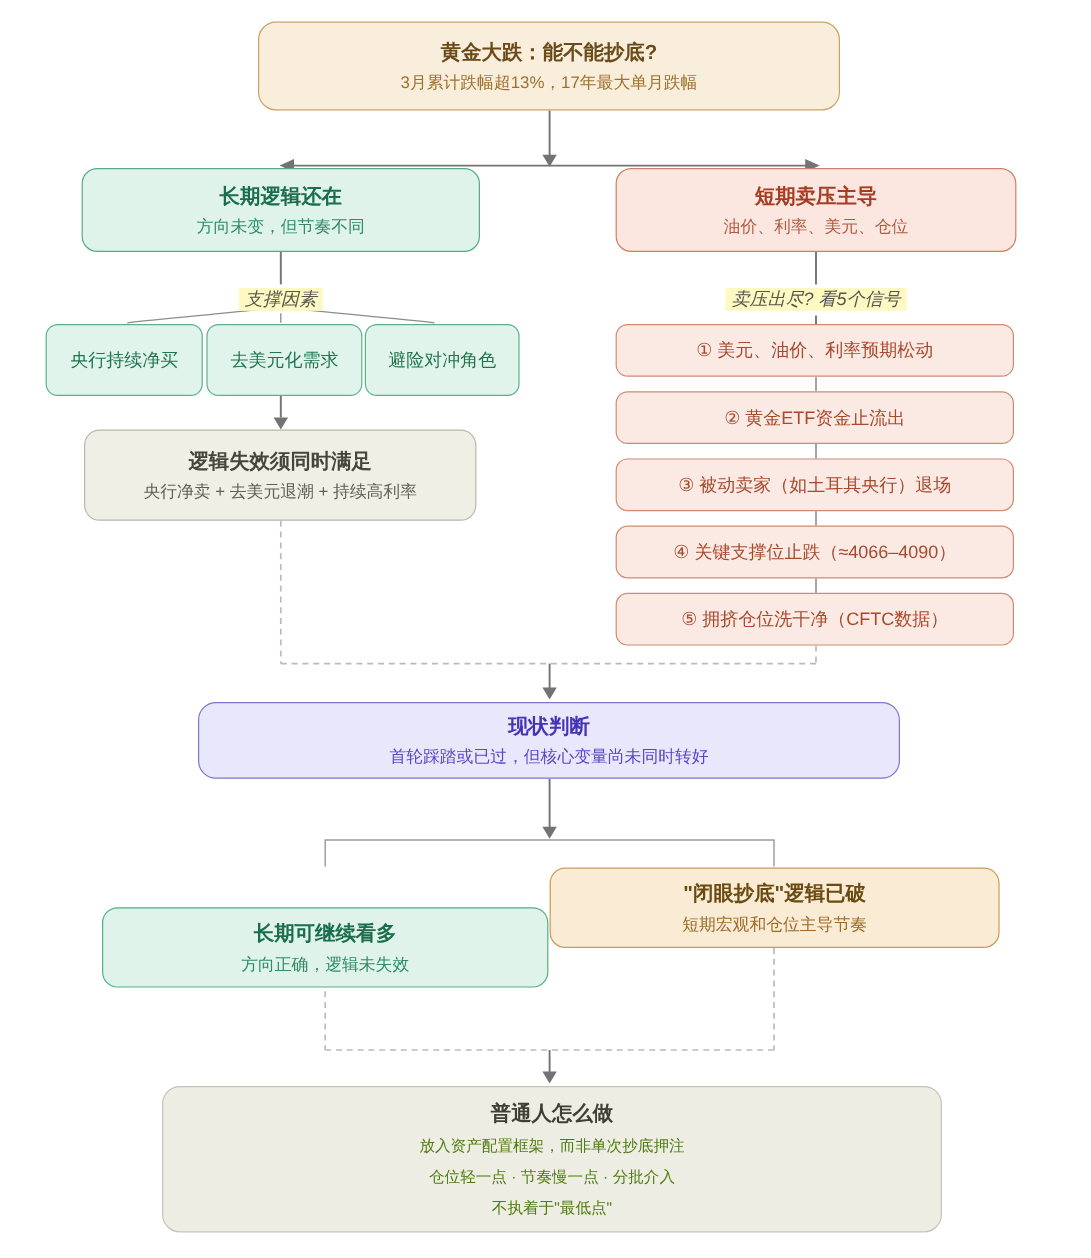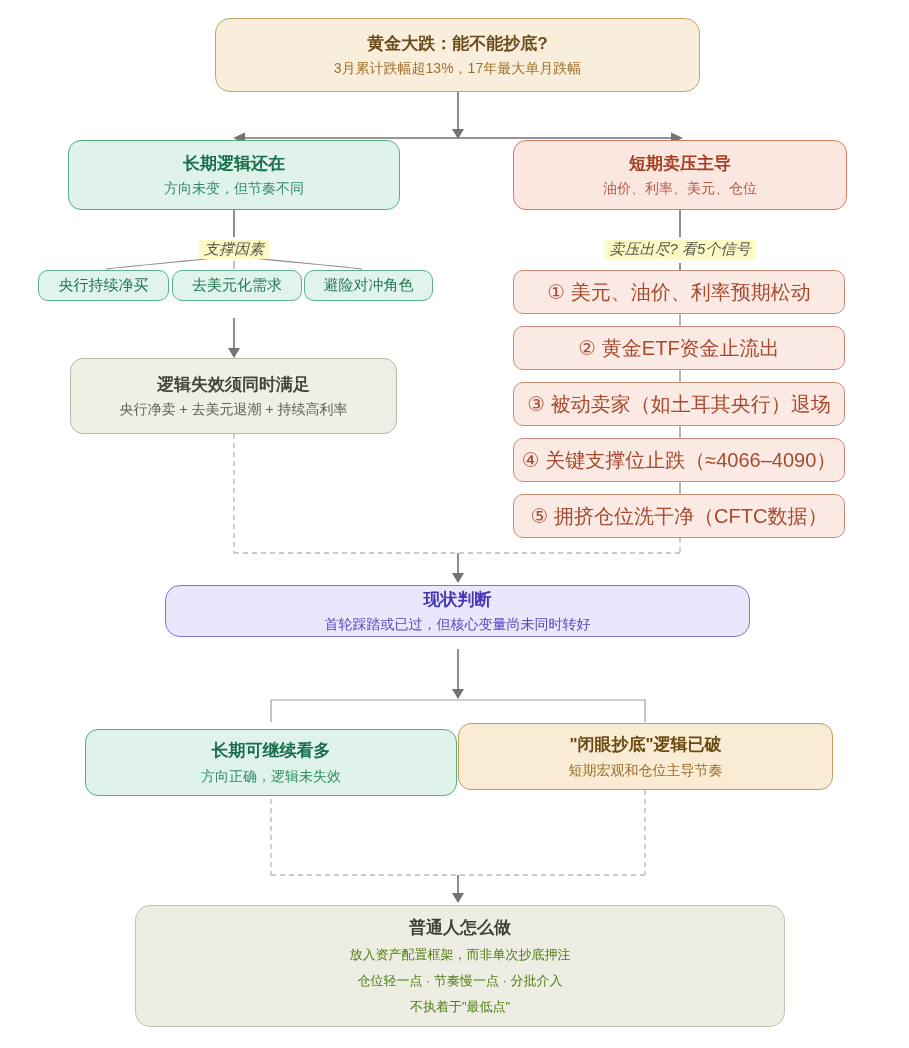--- a/index.html
+++ b/index.html
@@ -16,58 +16,58 @@
   .node .subtitle{font-size:14px;line-height:1.3;margin-top:5px;}
 
   .root-node{left:215px;top:18px;width:485px;height:74px;background:#f8eedb;border:1.5px solid #c9a36b;border-radius:15px;}
   .root-node .title{color:#6b4a1a;}
   .root-node .subtitle{color:#a0702e;}
 
   .green-node{background:#dff3ea;border:1.5px solid #55ad87;}
   .green-node .title{color:#1a6e4b;}
   .green-node .subtitle{color:#2f8c64;}
   .lt-header{left:68px;top:140px;width:332px;height:70px;}
-  .concl-long{left:85px;top:729px;width:372px;height:67px;}
+  .concl-long{left:85px;top:756px;width:372px;height:67px;}
 
   .red-header{left:513px;top:140px;width:334px;height:70px;background:#fbe7e0;border:1.5px solid #cf7f66;}
   .red-header .title{color:#a63d22;}
   .red-header .subtitle{color:#b35a40;}
 
   .branch-label{
     position:absolute;transform:translateX(-50%);font-style:italic;font-size:15px;
     color:#55554e;background:#fef9c3;padding:0 5px;white-space:nowrap;z-index:2;
   }
   .label-left{left:234px;top:240px;}
   .label-right{left:680px;top:240px;}
 
   .support-box{
-    position:absolute;top:270px;height:31px;box-sizing:border-box;border-radius:10px;
+    position:absolute;top:270px;height:60px;box-sizing:border-box;border-radius:10px;
     background:#e1f4ec;border:1.5px solid #5cb18c;color:#20754f;font-size:15px;
     display:flex;align-items:center;justify-content:center;text-align:center;
   }
   .sup-0{left:38px;width:131px;}
   .sup-1{left:172px;width:130px;}
   .sup-2{left:304px;width:129px;}
 
   .invalidation-node{left:70px;top:358px;width:327px;height:76px;background:#f0efe6;border:1.5px solid #b8b7a8;}
   .invalidation-node .title{color:#45453c;}
   .invalidation-node .subtitle{color:#5f5f54;}
 
   .signal-box{
     position:absolute;left:513px;width:332px;height:44px;box-sizing:border-box;border-radius:10px;
-    background:#fbeae3;border:1.5px solid #d08a72;color:#a8492e;font-size:20px;
+    background:#fbeae3;border:1.5px solid #d08a72;color:#a8492e;font-size:15px;
     display:flex;align-items:center;justify-content:center;text-align:center;
   }
   .sig-0{top:270px;}
   .sig-1{top:326px;}
   .sig-2{top:382px;}
   .sig-3{top:438px;}
   .sig-4{top:494px;}
 
-  .status-node{left:165px;top:585px;width:585px;height:52px;background:#e9e7fb;border:1.5px solid #7f74d2;border-radius:15px;}
+  .status-node{left:165px;top:585px;width:585px;height:64px;background:#e9e7fb;border:1.5px solid #7f74d2;border-radius:15px;}
   .status-node .title{color:#4334b5;}
   .status-node .subtitle{color:#5747c4;}
 
   .concl-broken{left:458px;top:723px;width:375px;height:67px;background:#faecd4;border:1.5px solid #c99a58;}
   .concl-broken .title{color:#6b4a12;}
   .concl-broken .subtitle{color:#9a6b28;text-align:right;}
 
   .action-node{left:135px;top:905px;width:650px;height:122px;background:#eeede3;border:1.5px solid #c4c3b4;border-radius:15px;}
   .action-node .title{color:#3f3f36;}
   .action-node .line{font-size:13px;color:#4d7c0f;margin-top:9px;line-height:1.3;}

